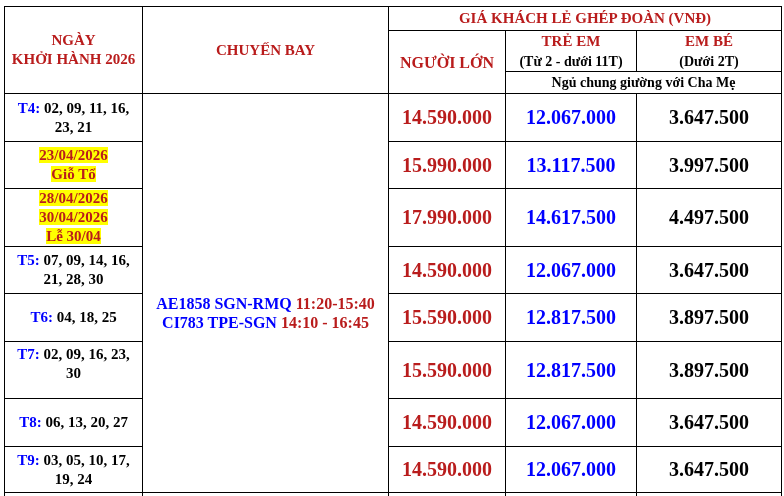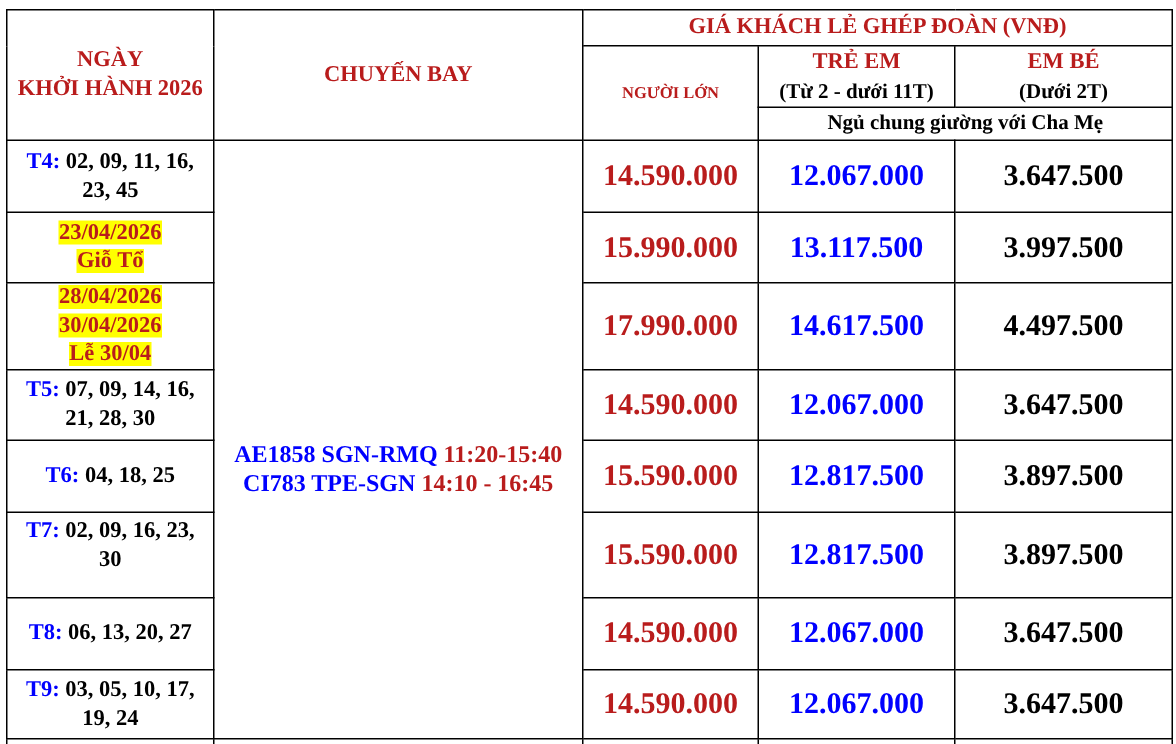--- a/index.html
+++ b/index.html
@@ -31,36 +31,36 @@
   <tbody>
       <tr style="height:24px">
     <td rowspan="3" class="red h-main">
       <span>NGÀY</span><br>
       <span>KHỞI HÀNH 2026</span>
     </td>
     <td rowspan="3" class="red h-main">CHUYẾN BAY</td>
     <td colspan="3" class="red h-main">GIÁ KHÁCH LẺ GHÉP ĐOÀN (VNĐ)</td>
   </tr>
   <tr style="height:41px">
-    <td rowspan="2" class="red" style="font-size:11px">NGƯỜI LỚN</td>
+    <td rowspan="2" class="red" style="font-size:16px">NGƯỜI LỚN</td>
     <td>
       <span class="red h-main">TRẺ EM</span><br>
       <span class="black h-sub">(Từ 2 - dưới 11T)</span>
     </td>
     <td>
       <span class="red h-main">EM BÉ</span><br>
       <span class="black h-sub">(Dưới 2T)</span>
     </td>
   </tr>
   <tr style="height:22px">
     <td colspan="2" class="black h-sub">Ngủ chung giường với Cha Mẹ</td>
   </tr>
 
   <tr style="height:48px">
-    <td class="date"><span class="blue">T4:</span><span class="black"> 02, 09, 11, 16, 23, 45</span></td>
+    <td class="date"><span class="blue">T4:</span><span class="black"> 02, 09, 11, 16, 23, 21</span></td>
     <td rowspan="8" class="flight">
       <div style="margin-top:40px">
         <span class="blue">AE1858 SGN-RMQ</span>
         <span class="red">11:20-15:40</span>
       </div>
       <div>
         <span class="blue">CI783 TPE-SGN</span>
         <span class="red">14:10 - 16:45</span>
       </div>
     </td>

